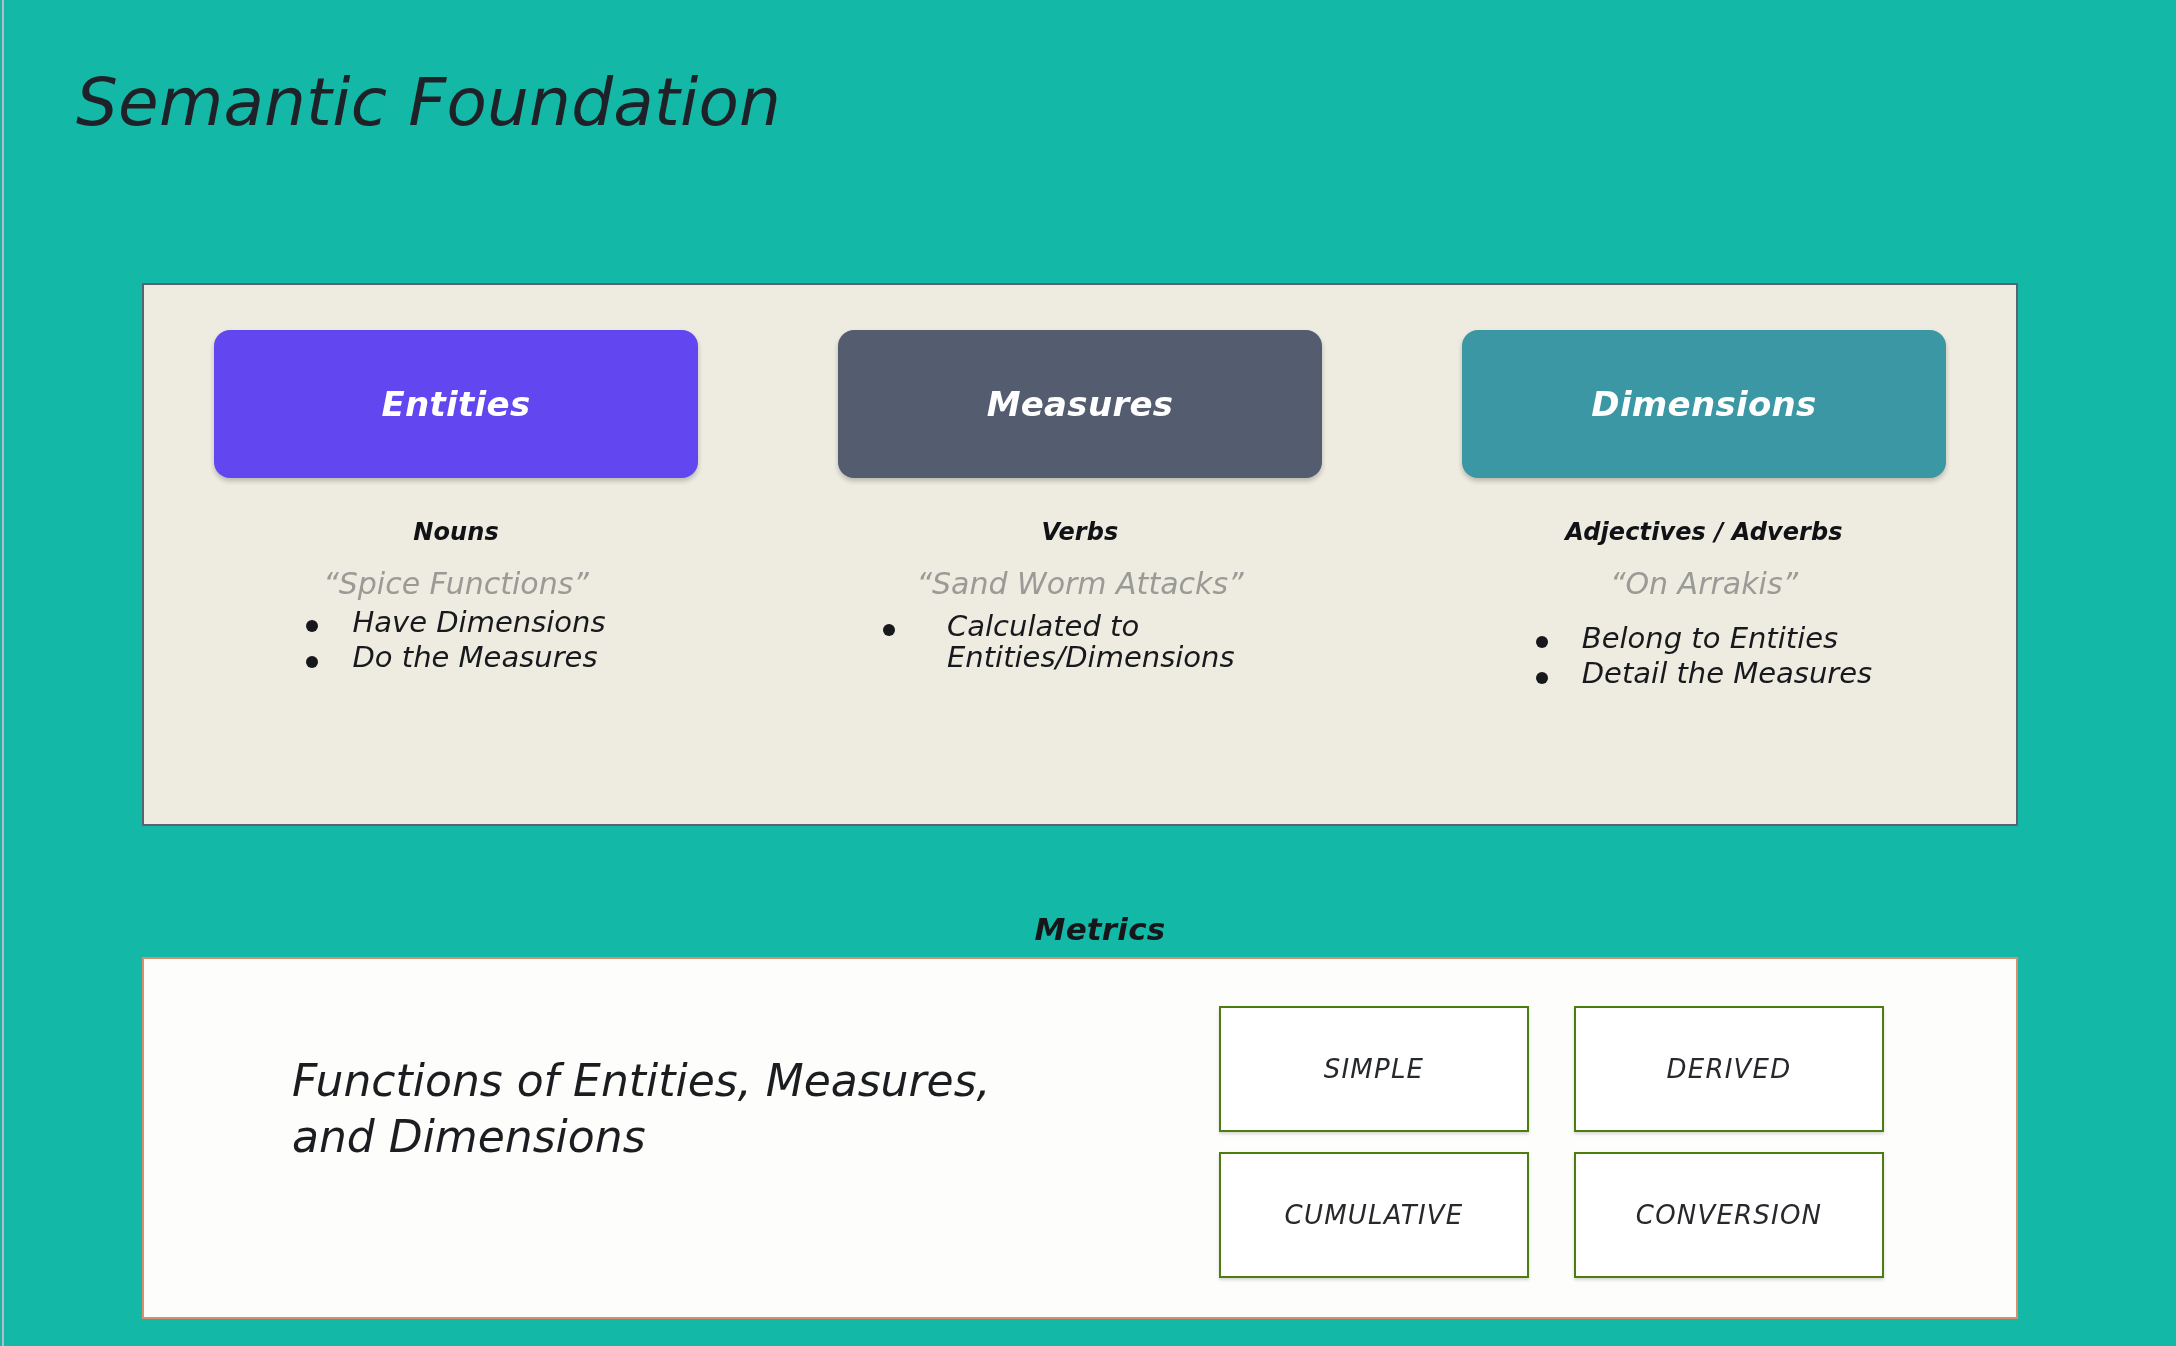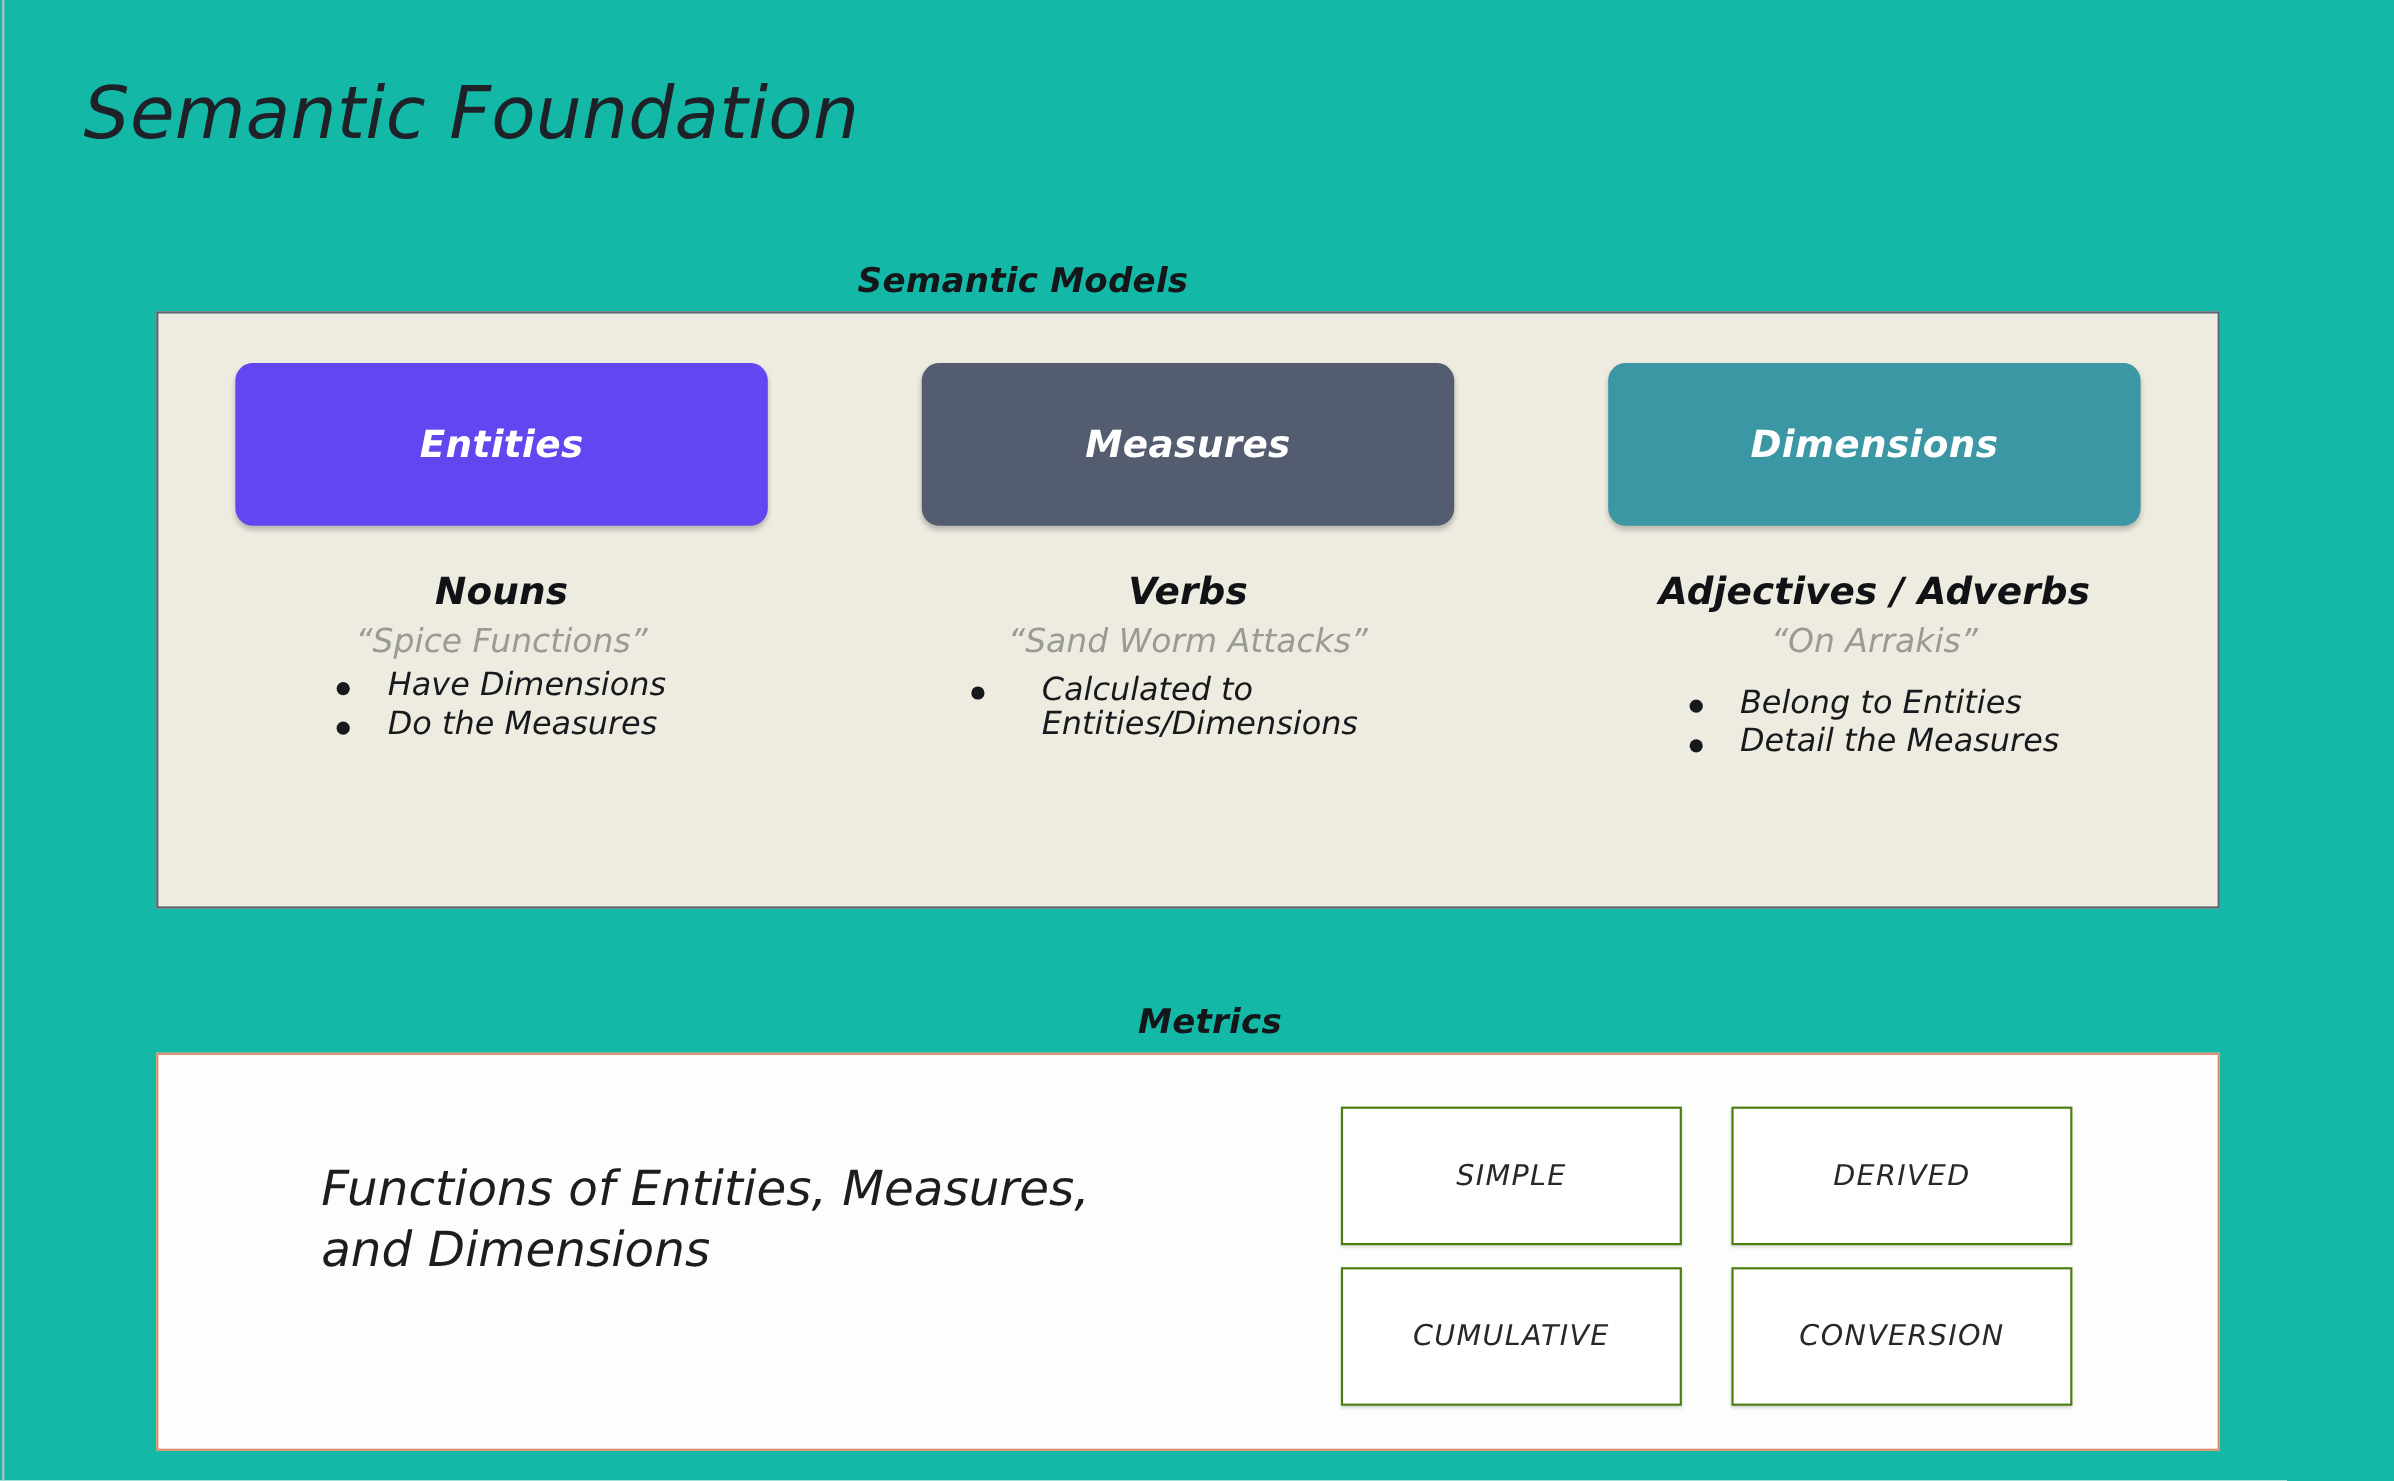--- a/index.html
+++ b/index.html
@@ -92,21 +92,21 @@
     color: #ffffff;
     letter-spacing: 0.3px;
   }
 
   .pos-title {
     position: absolute;
     top: 233px;
     left: 0;
     width: 100%;
     text-align: center;
-    font-size: 34px;
+    font-size: 24px;
     font-weight: 700;
     color: #101216;
     letter-spacing: 0.1px;
   }
   .pos-example {
     position: absolute;
     top: 281px;
     left: 0;
     width: 100%;
     text-align: center;
@@ -199,21 +199,20 @@
 </style>
 </head>
 <body>
 
 <div id="slide" style="background: #14b8a6; font-style: italic;">
 
   <div class="edge-rule"></div>
 
   <div class="slide-title">Semantic Foundation</div>
 
-  <div class="section-heading" id="semantic-models-heading">Semantic Models</div>
 
   <div class="models-panel" style="background: rgb(238, 235, 224); border-color: rgb(92, 99, 112);">
     <div class="models-columns">
 
       <div class="model-col col-entities">
         <div class="pill" id="pill-entities" style="background: rgb(98, 70, 240);">
           <span class="pill-label">Entities</span>
         </div>
         <div class="pos-title">Nouns</div>
         <div class="pos-example">“Spice Functions”</div>

